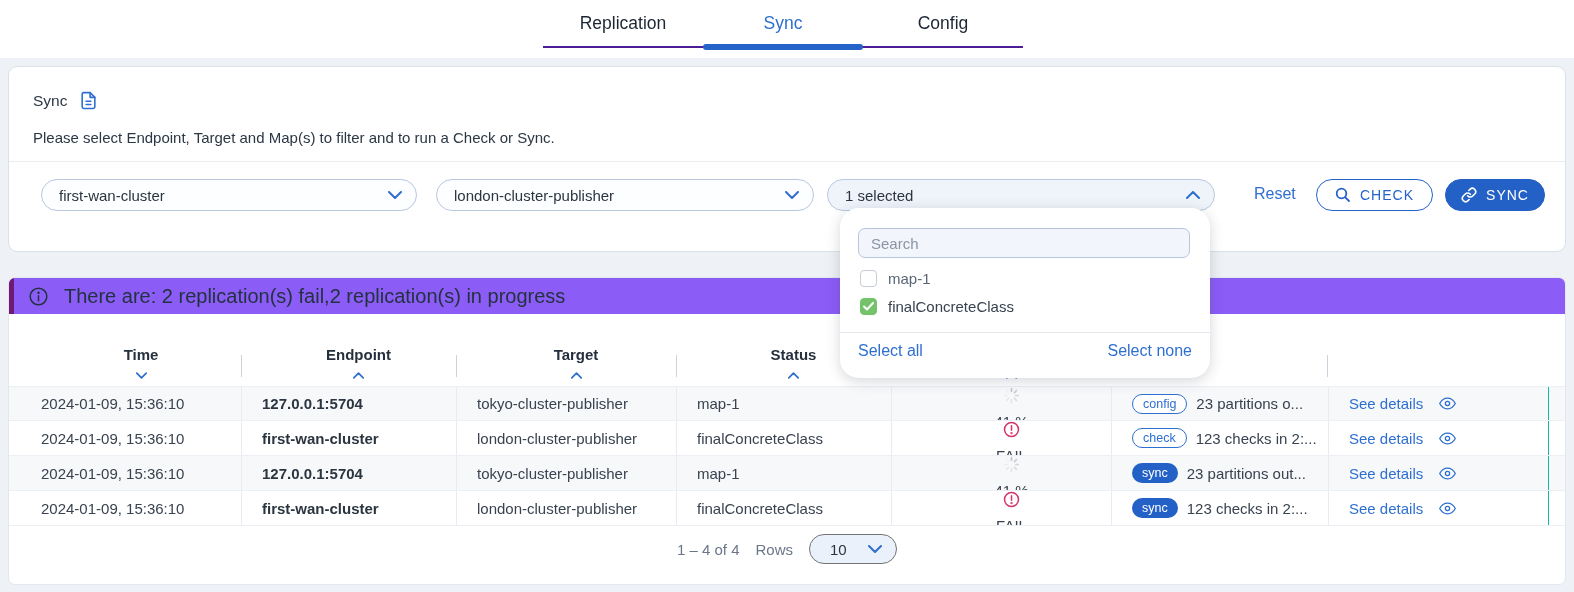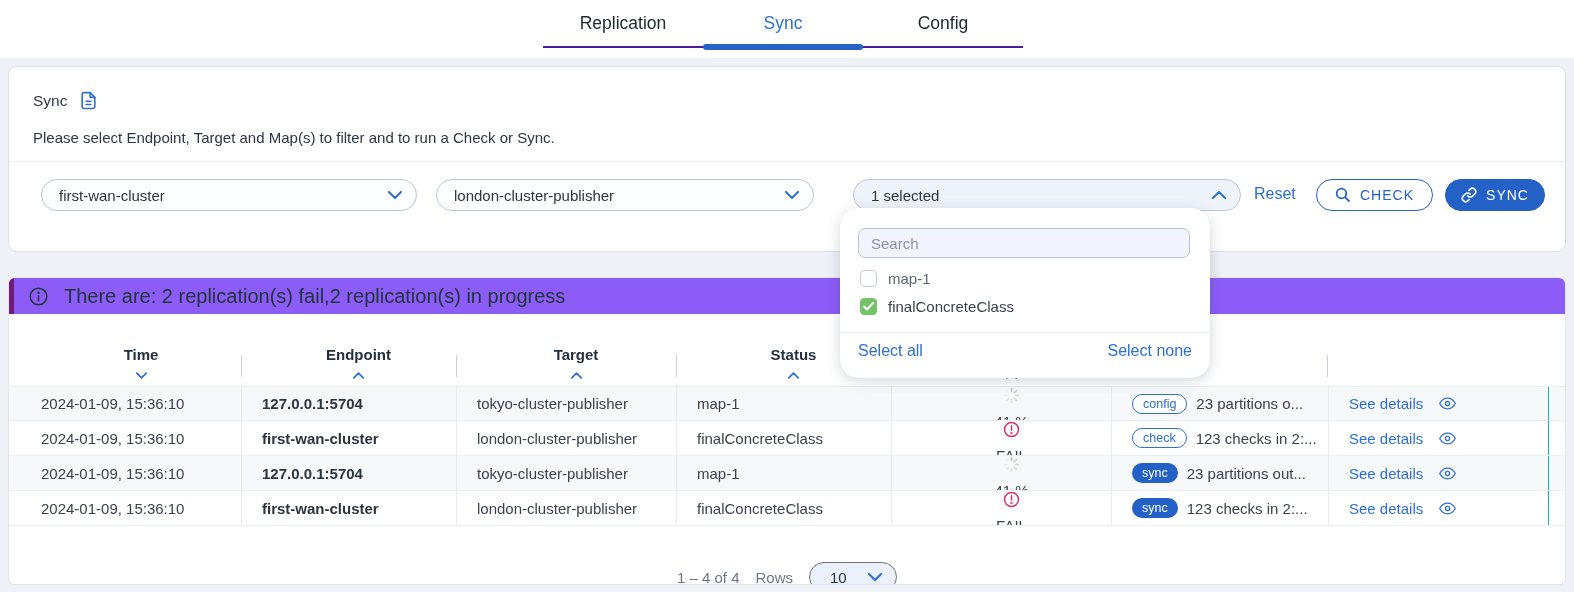--- a/index.html
+++ b/index.html
@@ -21,21 +21,21 @@
   
   .filter-card { position:absolute; left:8px; top:66px; width:1558px; height:186px; background:#fff; border:1px solid #dbe1e9; border-radius:9px; }
   .card-title-row { position:absolute; left:24px; top:24px; display:flex; align-items:center; gap:12px; font-size:15.5px; color:#2b3744; }
   .card-desc { position:absolute; left:24px; top:62px; font-size:15px; color:#2b3744; }
   .filter-divider { position:absolute; left:0; right:0; top:94px; height:1px; background:#e9edf2; }
   .controls { position:absolute; left:0; top:112px; width:100%; height:32px; }
   .select { position:absolute; top:0; height:32px; border:1px solid #b9c7e0; border-radius:16px; background:#fdfeff; display:flex; align-items:center; justify-content:space-between; padding:0 14px 0 17px; font-size:15px; color:#2b3540; cursor:pointer; }
   .select.open { background:#eff4fb; }
   #sel-endpoint { left:32px; width:376px; }
   #sel-target { left:427px; width:378px; }
-  #sel-map { left:844px; width:388px; }
+  #sel-map { left:818px; width:388px; }
   .reset-link { position:absolute; left:1245px; top:6px; font-size:16px; color:#2e6fd0; cursor:pointer; }
   .btn { position:absolute; top:0; height:32px; border-radius:16px; display:flex; align-items:center; justify-content:center; gap:9px; font-size:14px; letter-spacing:1px; cursor:pointer; }
   .btn-check { left:1307px; width:117px; background:#fff; border:1.5px solid #2563c9; color:#2563c9; }
   .btn-sync { left:1436px; width:100px; background:#2361c6; border:1.5px solid #2361c6; color:#fff; }
 
   
   .map-panel { position:absolute; left:840px; top:208px; width:370px; height:170px; background:#fff; border-radius:19px; box-shadow:0 3px 14px rgba(40,50,70,.20); z-index:20; }
   .search-input { position:absolute; left:18px; top:20px; width:332px; height:30px; background:#f2f6fc; border:1px solid #b7c5df; border-radius:7px; padding:0 12px; font-size:15px; color:#2b3540; font-family:"Liberation Sans", sans-serif; }
   .search-input::placeholder { color:#8b94a5; }
   .dd-option { position:absolute; left:20px; display:flex; align-items:center; gap:11px; font-size:15px; cursor:pointer; }
@@ -73,21 +73,21 @@
   .drow.r4 { top:213px; }
   .c-endpoint { font-weight:bold; color:#2b3540; }
   .c-status { gap:9px;flex-direction:column; }
   .c-message { gap:9px; }
   .c-details { color:#2e6fd0; gap:9px; cursor:pointer; }
 
   .badge { height:20px; border-radius:10px; padding:0 10px; font-size:12.5px; display:inline-flex; align-items:center; flex:none; }
   .badge.outline { border:1px solid #2e6fd0; color:#2e6fd0; background:#fff; }
   .badge.filled { background:#2361c6; color:#fff; }
 
-  .pagination { position:absolute; left:0; top:256px; width:100%; display:flex; align-items:center; justify-content:center; gap:16px; font-size:15px; color:#6b7688;margin-top:28px; }
+  .pagination { position:absolute; left:0; top:256px; width:100%; display:flex; align-items:center; justify-content:center; gap:16px; font-size:15px; color:#6b7688; }
   .rows-select { width:88px; height:30px; border-radius:15px; background:#eaf1fb; border:1px solid #737373; display:flex; align-items:center; justify-content:space-between; padding:0 14px 0 20px; color:#2b3540; cursor:pointer; }
 
   svg { flex:none; display:block; }
 </style>
 </head>
 <body>
 
 <div class="topbar">
   <div class="tabs">
     <div class="tab">Replication</div>

